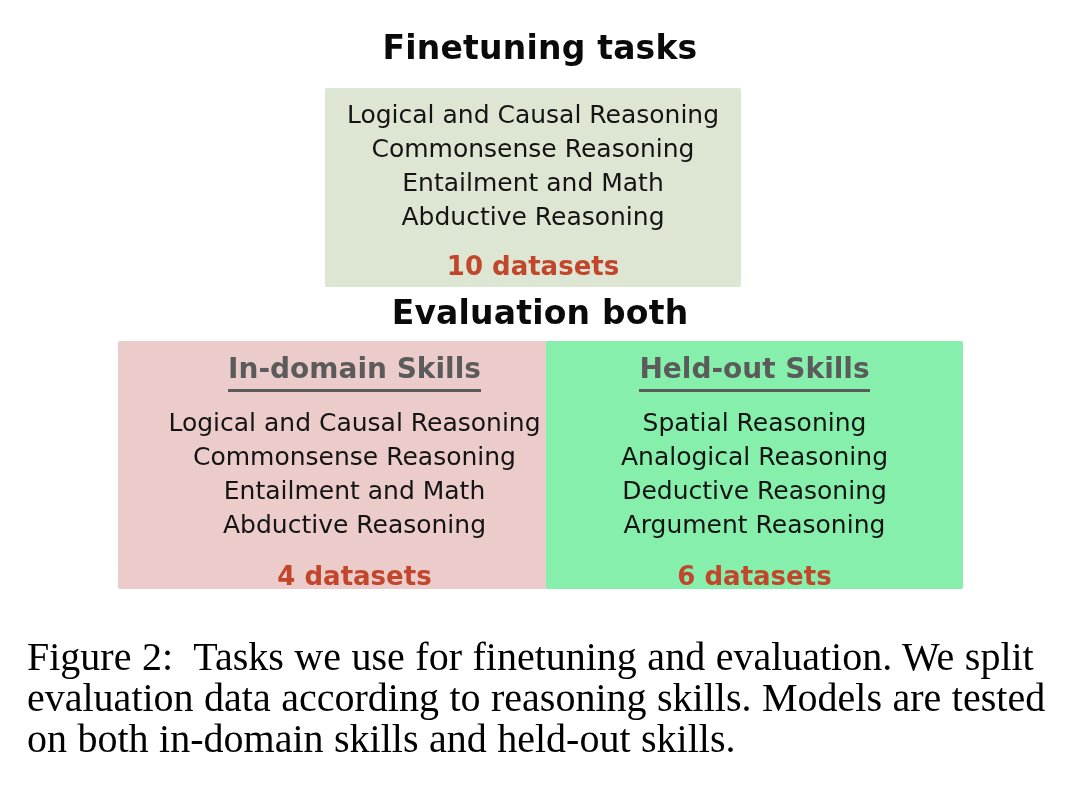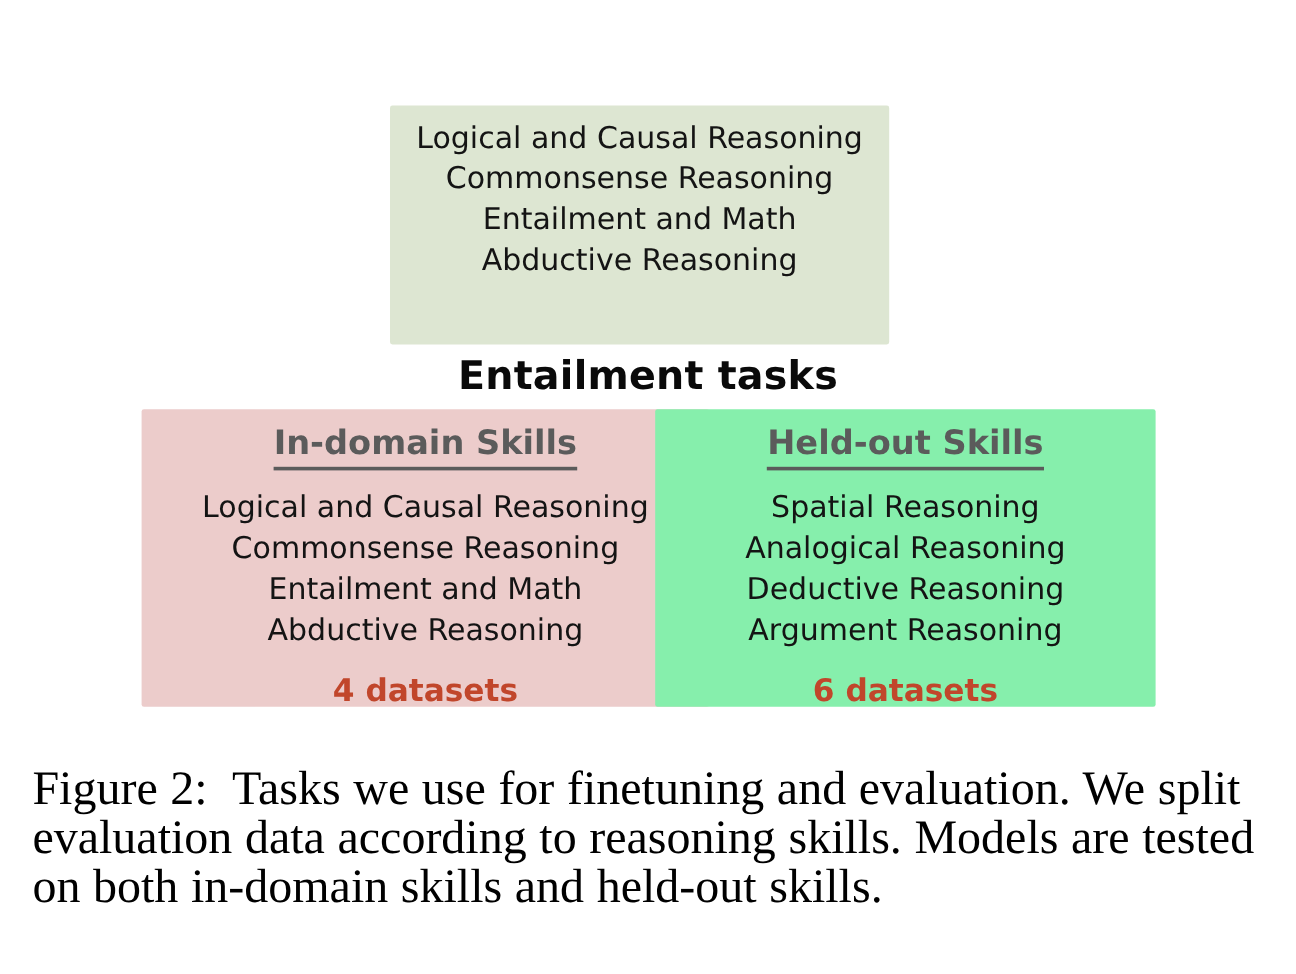--- a/index.html
+++ b/index.html
@@ -133,31 +133,33 @@
   }
   #figure-caption .caption-label {
     white-space: nowrap;
   }
 </style>
 </head>
 <body>
 
 <div class="figure-root">
 
+  <div class="section-heading" id="heading-finetuning">Finetuning tasks</div>
 
   <div class="card" id="card-finetuning">
     <ul class="task-list">
       <li class="task-item">Logical and Causal Reasoning</li>
       <li class="task-item">Commonsense Reasoning</li>
       <li class="task-item">Entailment and Math</li>
       <li class="task-item">Abductive Reasoning</li>
     </ul>
+    <div class="dataset-count">10 datasets</div>
   </div>
 
-  <div class="section-heading" id="heading-evaluation">Entailment tasks</div>
+  <div class="section-heading" id="heading-evaluation">Evaluation both</div>
 
   <div class="card" id="card-in-domain">
     <div class="card-title">In-domain Skills</div>
     <ul class="task-list">
       <li class="task-item">Logical and Causal Reasoning</li>
       <li class="task-item">Commonsense Reasoning</li>
       <li class="task-item">Entailment and Math</li>
       <li class="task-item">Abductive Reasoning</li>
     </ul>
     <div class="dataset-count">4 datasets</div>

